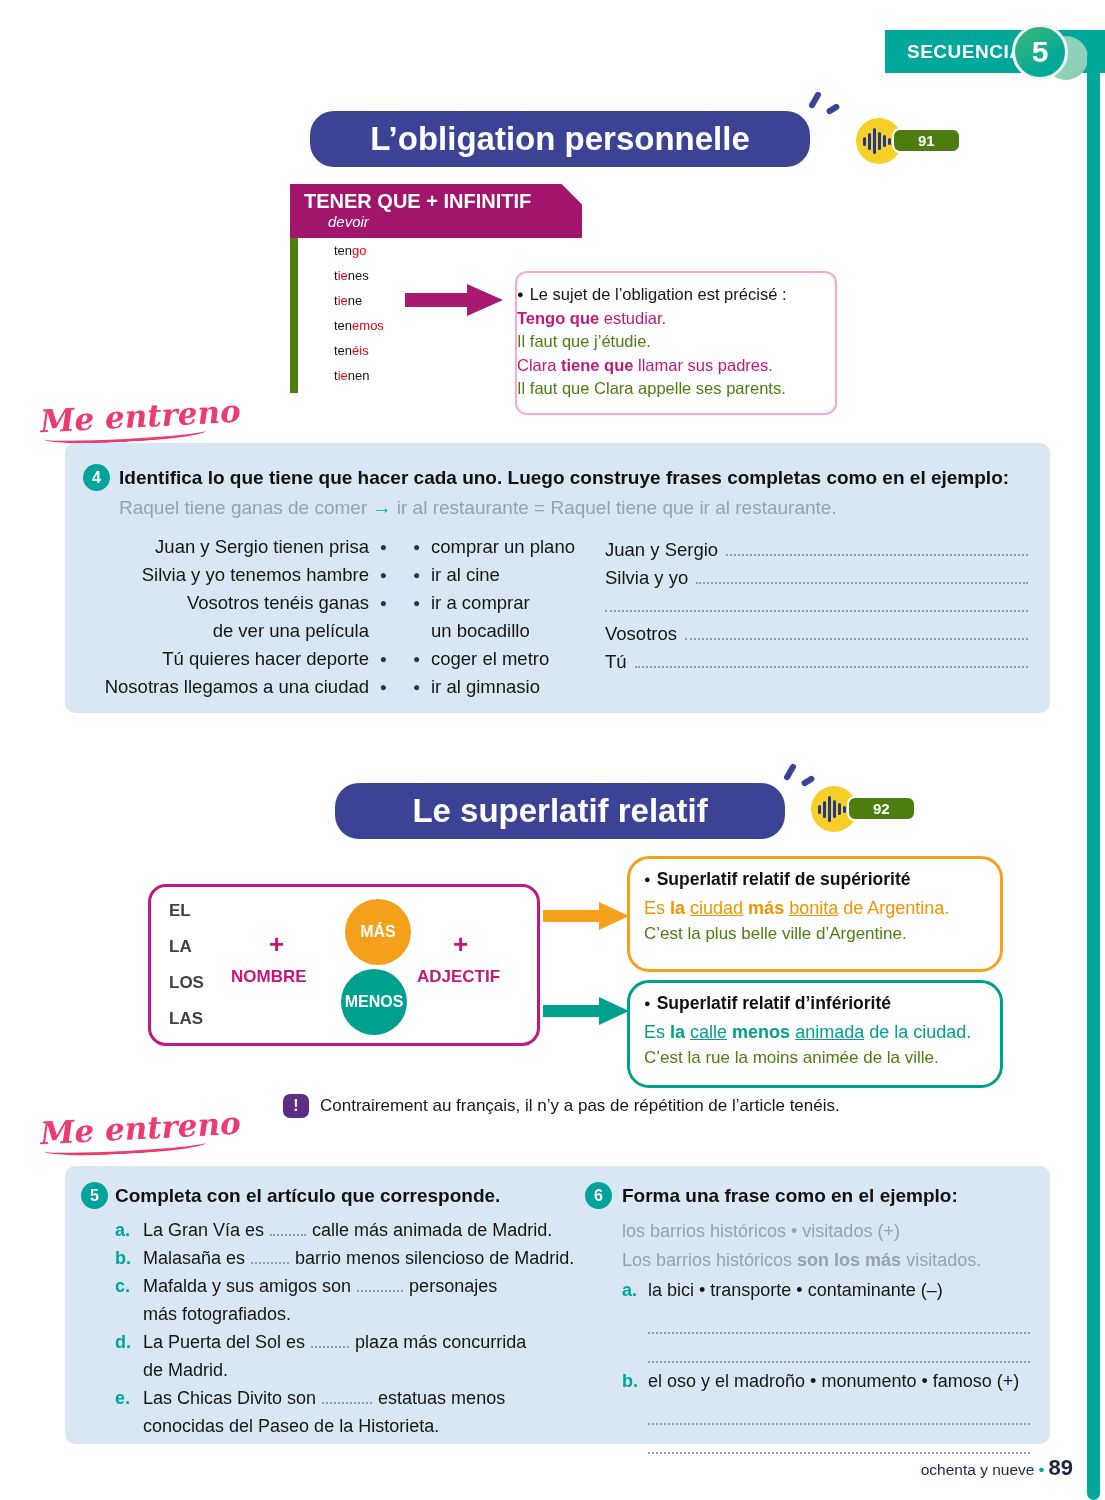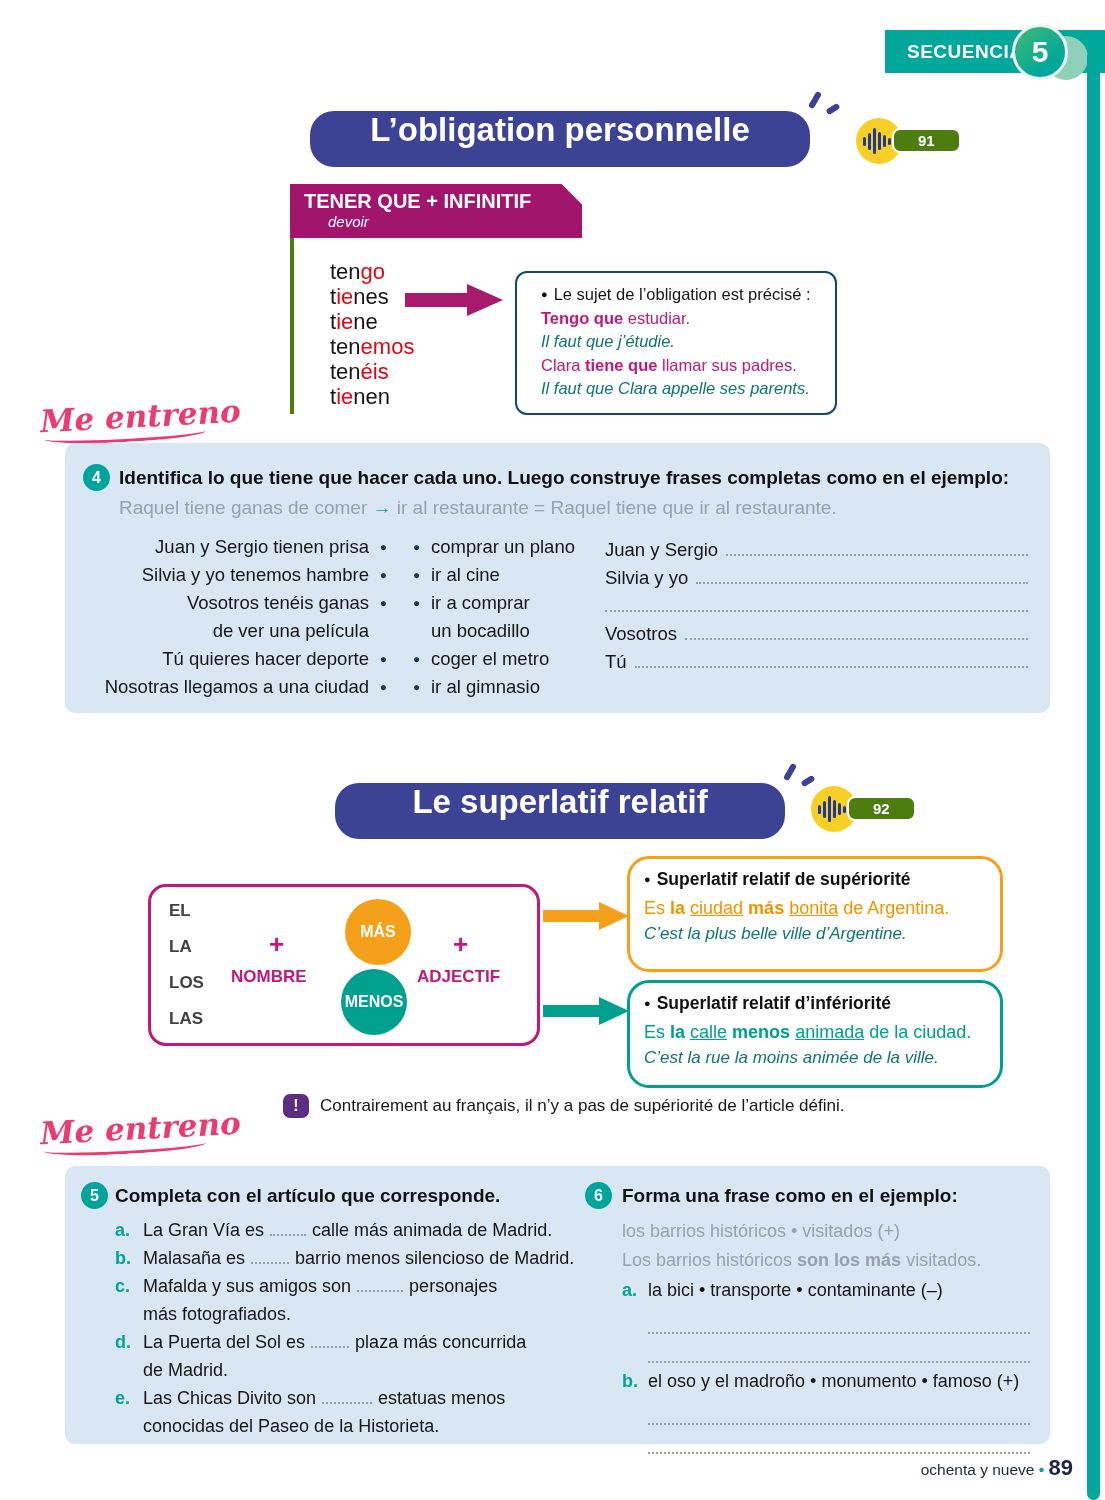--- a/index.html
+++ b/index.html
@@ -9,49 +9,49 @@
 
 .seq-strip{position:absolute;left:885px;top:30px;right:0;height:43px;background:#00a79b}
 .seq-label{position:absolute;left:22px;top:11px;color:#fff;font-weight:bold;font-size:19px;letter-spacing:.5px}
 .seq-circle-light{position:absolute;left:1044px;top:36px;width:44px;height:44px;border-radius:50%;background:#8fd0b8}
 .seq-circle{position:absolute;left:1012px;top:24px;width:56px;height:56px;border-radius:50%;
   background:linear-gradient(140deg,#3cb878 5%,#00a79b 75%);border:3px solid #eef8f4;color:#fff;
   font-weight:bold;font-size:30px;display:flex;align-items:center;justify-content:center}
 .edge-bar{position:absolute;right:5px;top:50px;width:13px;height:1450px;background:#00a79b;border-radius:7px}
 
 
-.banner{position:absolute;background:#3c4395;color:#fff;font-weight:bold;display:flex;align-items:flex-start;justify-content:center;border-radius:24px}
+.banner{position:absolute;background:#3c4395;color:#fff;font-weight:bold;display:flex;align-items:center;justify-content:center;border-radius:24px}
 .banner1{left:310px;top:111px;width:500px;height:56px;font-size:33px}
 .banner2{left:335px;top:783px;width:450px;height:56px;font-size:33px}
 .tick{position:absolute;background:#3c4395;border-radius:3px}
 .tick-a{right:-8px;top:-20px;width:6px;height:18px;transform:rotate(30deg)}
 .tick-b{right:-26px;top:-9px;width:6px;height:14px;transform:rotate(58deg)}
 
 
 .audio{position:absolute;width:100px;height:50px}
 .audio1{left:856px;top:118px}
 .audio2{left:811px;top:786px}
 .audio-num{position:absolute;left:36px;top:10px;background:#4d7c0f;color:#fff;font-weight:bold;font-size:15px;padding:2px 24px;border-radius:8px;border:2px solid #fff}
 
 
 .tener-head{position:absolute;left:290px;top:184px;width:292px;height:54px;background:#a1156d;color:#fff;padding:6px 14px;
   clip-path:polygon(0 0,93% 0,100% 38%,100% 100%,0 100%)}
 .tener-head .t1{font-weight:bold;font-size:20px}
 .tener-head .t2{font-style:italic;font-size:15px;margin-left:24px}
-.tener-body{position:absolute;left:290px;top:238px;width:210px;border-left:4px solid #4d7c0f;padding:21px 0 5px 36px;font-size:22px;line-height:25px}
+.tener-body{position:absolute;left:290px;top:238px;width:210px;border-left:8px solid #4d7c0f;padding:0 0 5px 36px;font-size:13px;line-height:25px}
 .red{color:#e30613}
 
 .arrow-magenta{position:absolute;left:405px;top:283px}
 .arr-sup{position:absolute;left:543px;top:901px}
 .arr-inf{position:absolute;left:543px;top:996px}
 
 
-.ob-note{position:absolute;left:515px;top:271px;width:322px;height:144px;background:#fff;border:2px solid #0c4a6e;border-radius:12px;padding:10px 24px;font-size:16.5px;line-height:23.5px}
+.ob-note{position:absolute;left:515px;top:271px;width:322px;height:144px;background:#fff;border:2px solid #f9a8d4;border-radius:12px;padding:10px 0;font-size:16.5px;line-height:23.5px}
 .magenta{color:#c2187c}
-.gray-i{color:#0f766e;font-style:italic}
+.gray-i{color:#4d7c0f;}
 .b{font-weight:bold}
 .u{text-decoration:underline}
 .blt2{margin-right:6px;font-size:11px;vertical-align:2px;color:#111}
 
 
 .me-entreno{position:absolute;color:#ed3a70;font-family:"DejaVu Serif",serif;font-style:italic;font-weight:bold;font-size:31px;transform:rotate(-3deg)}
 .me1{left:40px;top:398px}.me2{left:40px;top:1110px}
 .swash{position:absolute;width:162px;height:14px;border-bottom:3px solid #ed3a70;border-radius:0 0 60% 60%;transform:rotate(-3deg)}
 .sw1{left:44px;top:428px}.sw2{left:44px;top:1140px}
 
@@ -323,21 +323,21 @@
 </div>
 
 <div class="gbox inf-box">
   <div class="box-title"><span class="blt2">●</span><span>Superlatif relatif d’infériorité</span></div>
   <div class="es-line teal-line"><span>Es </span><span class="b">la</span><span> </span><span class="u">calle</span><span> </span><span class="b">menos</span><span> </span><span class="u">animada</span><span> de la ciudad.</span></div>
   <div class="gray-i">C’est la rue la moins animée de la ville.</div>
 </div>
 
 <div class="warning">
   <div class="warn-icon">!</div>
-  <div class="warn-text">Contrairement au français, il n’y a pas de supériorité de l’article défini.</div>
+  <div class="warn-text">Contrairement au français, il n’y a pas de répétition de l’article tenéis.</div>
 </div>
 
 <div class="me-entreno me2">Me entreno</div>
 <div class="swash sw2"></div>
 
 <div class="exbox ex56">
   <div class="badge badge5">5</div>
   <div class="ex-title ex5-title">Completa con el artículo que corresponde.</div>
 
   <div class="ex5-items">

